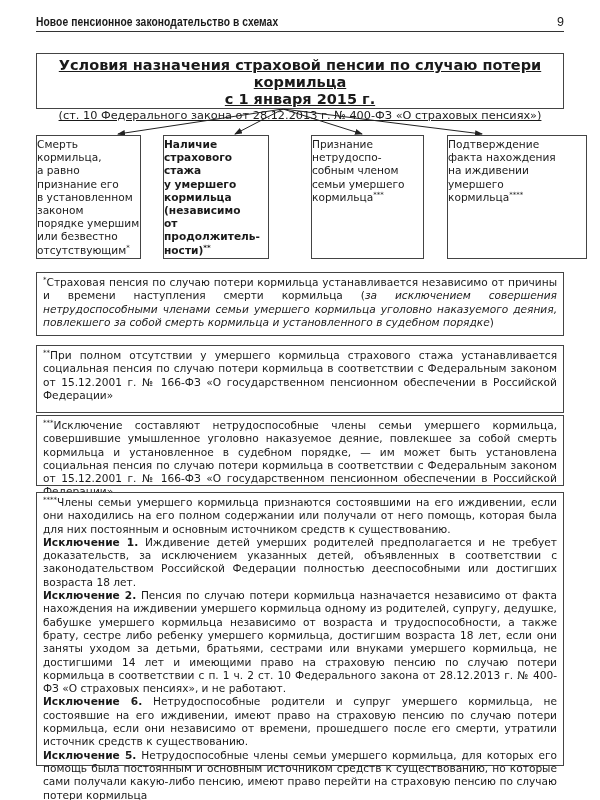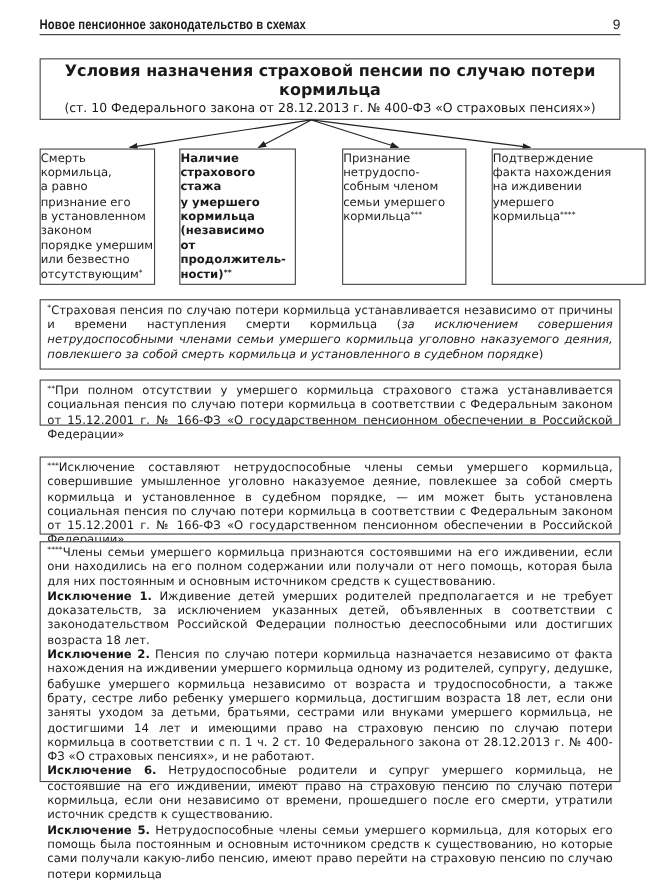--- a/index.html
+++ b/index.html
@@ -5,53 +5,54 @@
   html, body { margin:0; padding:0; background:#ffffff; }
   body { width:600px; height:800px; position:relative; overflow:hidden;
          font-family:"DejaVu Sans", sans-serif; color:#1a1a1a; }
   .running-head { position:absolute; left:36px; top:14px; width:528px; height:17px;
          border-bottom:1.5px solid #333; }
   .running-head .title { position:absolute; left:0; top:1px; font-family:"Liberation Sans", sans-serif;
          font-weight:bold; font-size:12.5px; transform:scaleX(0.82); transform-origin:left top; letter-spacing:0.1px; }
   .running-head .page { position:absolute; right:0; top:1px; font-family:"Liberation Sans", sans-serif; font-size:12.5px; }
 
   .box { position:absolute; border:1.3px solid #444; box-sizing:border-box; background:#fff; }
-  .title-box { left:36px; top:53px; width:528px; height:56px; text-align:center; }
+  .title-box { left:36px; top:53px; width:528px; height:56px; text-align:center;text-decoration:underline; }
   .title-box .t1 { font-weight:bold; font-size:14.5px; line-height:17px; margin-top:3px; }
   .title-box .t2 { font-weight:bold; font-size:14.5px; line-height:17px; }
   .title-box .t3 { font-size:11.3px; line-height:15px; }
 
   .cond { top:135px; height:124px; font-size:10.6px; line-height:13.2px; padding-top:2px; }
   .cond1 { left:36px; width:105px; }
   .cond2 { left:163px; width:106px;font-weight:bold; }
   .cond3 { left:311px; width:113px; }
   .cond4 { left:447px; width:140px; }
 
   .note { left:36px; width:528px; font-size:10.6px; line-height:13.3px; padding:3px 6px 3px 6px; text-align:justify; }
   .note1 { top:272px; height:64px; }
-  .note2 { top:345px; height:42px; }
+  .note2 { top:345px; height:68px; }
   .note3 { top:415px; height:71px; }
-  .note4 { top:492px; height:219px; }
+  .note4 { top:492px; height:274px; }
   .note .line { display:block; }
   .note b { font-weight:bold; }
   .note i { font-style:italic; }
   sup.star { font-size:7px; vertical-align:top; line-height:8px; }
 
   svg.arrows { position:absolute; left:0; top:0; width:600px; height:800px; pointer-events:none; }
 </style>
 </head>
 <body>
 
 <div class="running-head">
   <span class="title">Новое пенсионное законодательство в схемах</span>
   <span class="page">9</span>
 </div>
 
 <div class="box title-box">
   <div class="t1">Условия назначения страховой пенсии по случаю потери кормильца</div>
+  <div class="t2">с 1 января 2015 г.</div>
   <div class="t3">(ст. 10 Федерального закона от 28.12.2013 г. № 400-ФЗ «О страховых пенсиях»)</div>
 </div>
 
 <svg class="arrows">
   <defs>
     <marker id="ah" markerWidth="8" markerHeight="6" refX="7" refY="3" orient="auto" markerUnits="userSpaceOnUse">
       <path d="M0,0 L8,3 L0,6 Z" fill="#222"></path>
     </marker>
   </defs>
   <line x1="283" y1="109" x2="118" y2="134" stroke="#222" stroke-width="1" marker-end="url(#ah)"></line>

